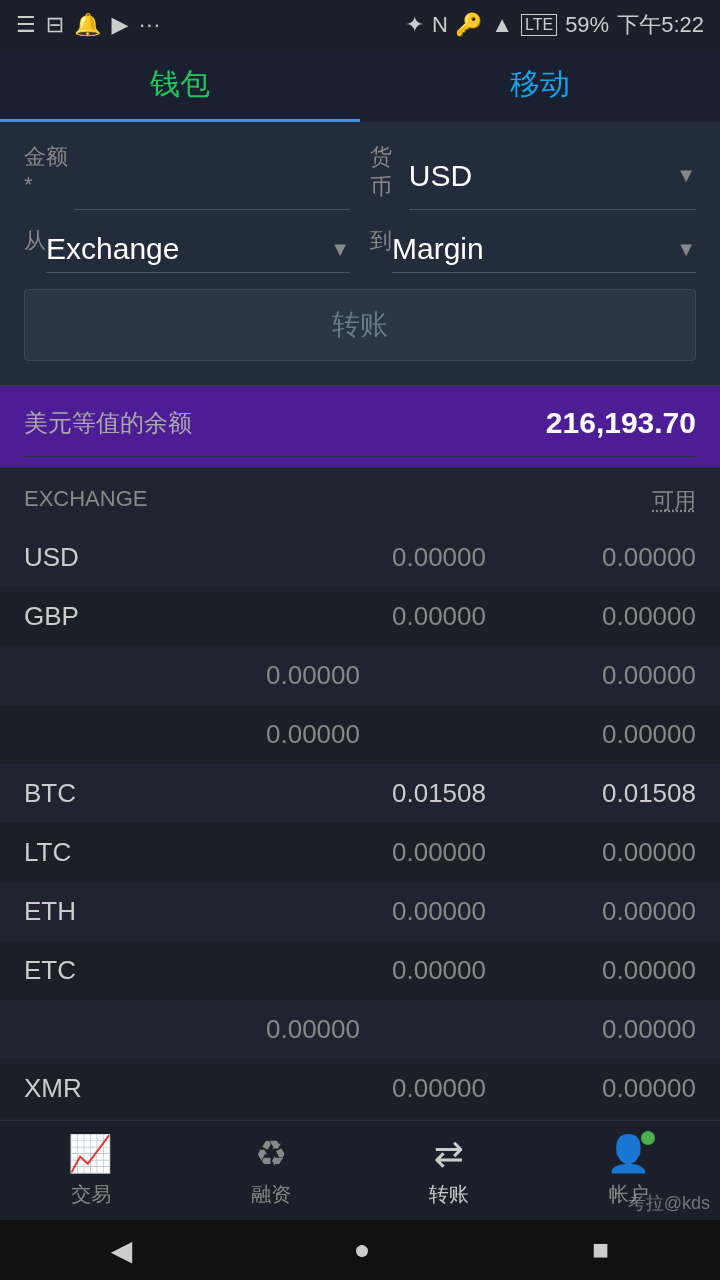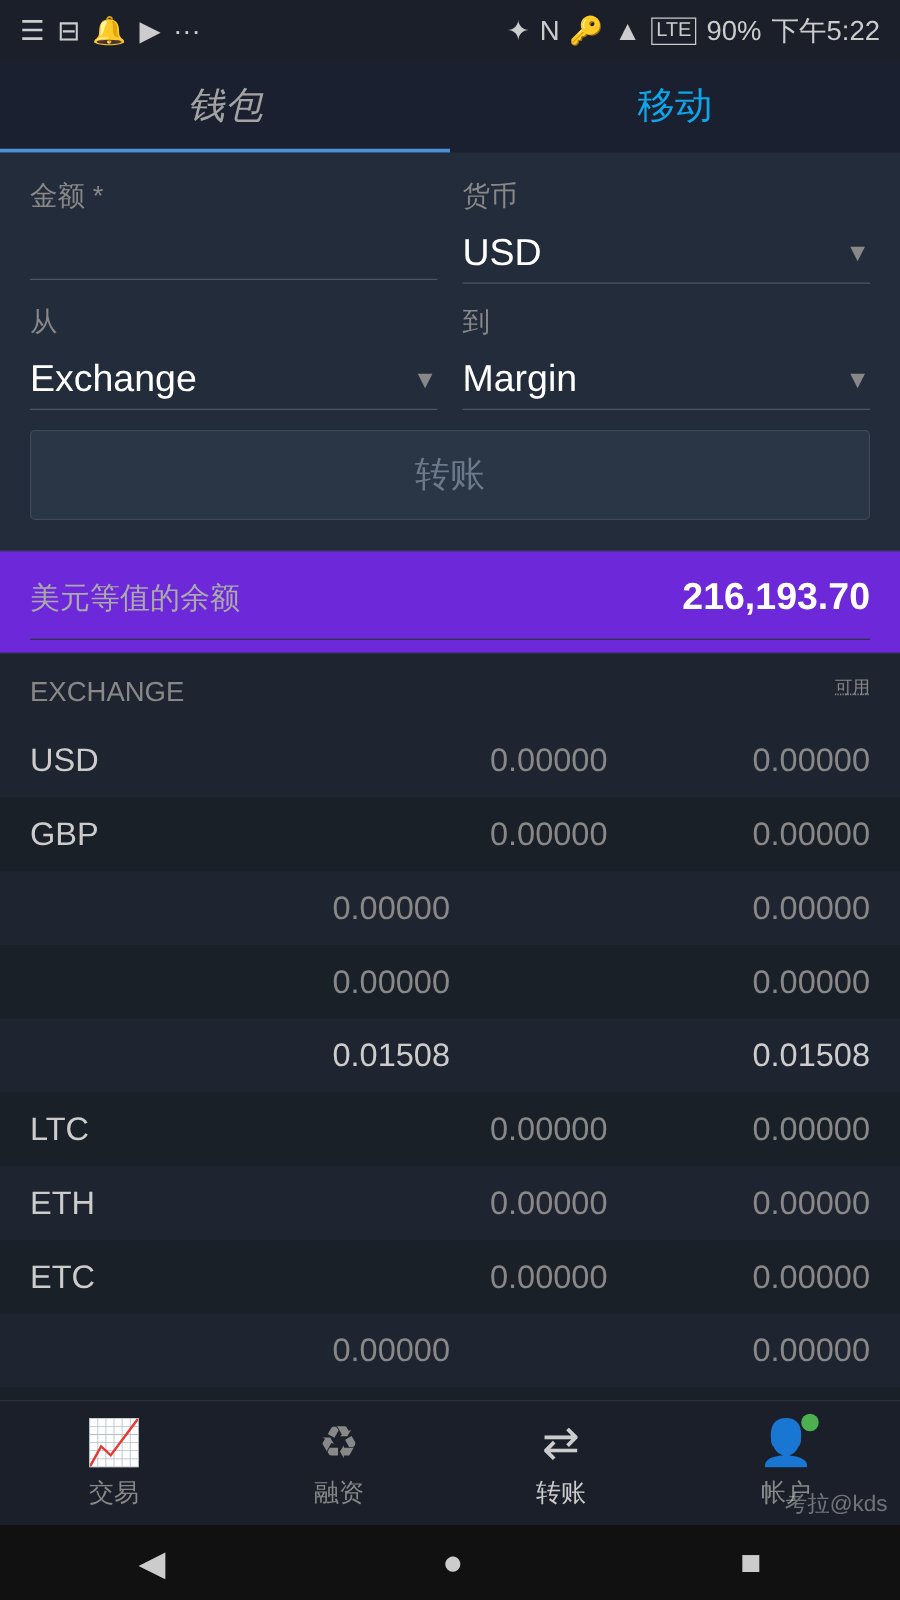--- a/index.html
+++ b/index.html
@@ -39,42 +39,41 @@
       flex: 1;
       display: flex;
       align-items: center;
       justify-content: center;
       font-size: 30px;
       color: #0ea5e9;
       cursor: pointer;
       border-bottom: 3px solid transparent;
     }
     .tab.active {
-      color: #a3a3a3;
+      color: #22c55e;
       border-bottom: 3px solid #4a90d9;
-      font-style: italic;
     }
 
     
     .form-section {
       background: #232c3a;
       padding: 20px 24px 24px 24px;
       border-bottom: 1px solid #2e3a4a;
     }
 
     .form-row {
       display: flex;
       gap: 20px;
       margin-bottom: 16px;
     }
 
     .form-field {
       flex: 1;
       display: flex;
-      flex-direction: column;
+      flex-direction: row;
     }
 
     .field-label {
       font-size: 22px;
       color: #888;
       margin-bottom: 8px;
     }
 
     .field-input {
       background: transparent;
@@ -116,21 +115,21 @@
       color: #6a7a8a;
       font-size: 28px;
       cursor: pointer;
       display: flex;
       align-items: center;
       justify-content: center;
     }
 
     
     .balance-section {
-      background: #6d28d9;
+      background: #4c1d95;
       padding: 20px 24px 10px 24px;
       border-bottom: 1px solid #2a3340;
     }
 
     .balance-row {
       display: flex;
       justify-content: space-between;
       align-items: center;
       padding-bottom: 16px;
       border-bottom: 1px solid #2a3340;
@@ -167,21 +166,21 @@
     }
 
     .th-total {
       font-size: 22px;
       color: #888;
       text-align: right;
       flex: 1;
     }
 
     .th-available {
-      font-size: 14px;
+      font-size: 22px;
       color: #888;
       text-align: right;
       flex: 1;
       text-decoration: underline dotted;
     }
 
     .table-row {
       display: flex;
       justify-content: space-between;
       padding: 14px 24px;
@@ -293,21 +292,21 @@
     <span>🔔</span>
     <span>▶</span>
     <span>···</span>
   </div>
   <div class="status-right">
     <span>✦</span>
     <span>N</span>
     <span>🔑</span>
     <span>▲</span>
     <span style="font-size:16px;color:#ccc;border:1px solid #ccc;padding:1px 3px;">LTE</span>
-    <span>90%</span>
+    <span>59%</span>
     <span>下午5:22</span>
   </div>
 </div>
 
 <div class="tabs">
   <div class="tab active">
     <span>钱包</span>
   </div>
   <div class="tab">
     <span>移动</span>
@@ -382,20 +381,21 @@
     </div>
       <div class="table-row">
       <span class="td-total" style="color:#888">0.00000</span>
       <span class="td-available" style="color:#888">0.00000</span>
     </div>
       <div class="table-row">
       <span class="td-total" style="color:#888">0.00000</span>
       <span class="td-available" style="color:#888">0.00000</span>
     </div>
       <div class="table-row">
+      <span class="td-name">BTC</span>
       <span class="td-total" style="color:#ccc">0.01508</span>
       <span class="td-available" style="color:#ccc">0.01508</span>
     </div>
       <div class="table-row">
       <span class="td-name">LTC</span>
       <span class="td-total" style="color:#888">0.00000</span>
       <span class="td-available" style="color:#888">0.00000</span>
     </div>
       <div class="table-row">
       <span class="td-name">ETH</span>

